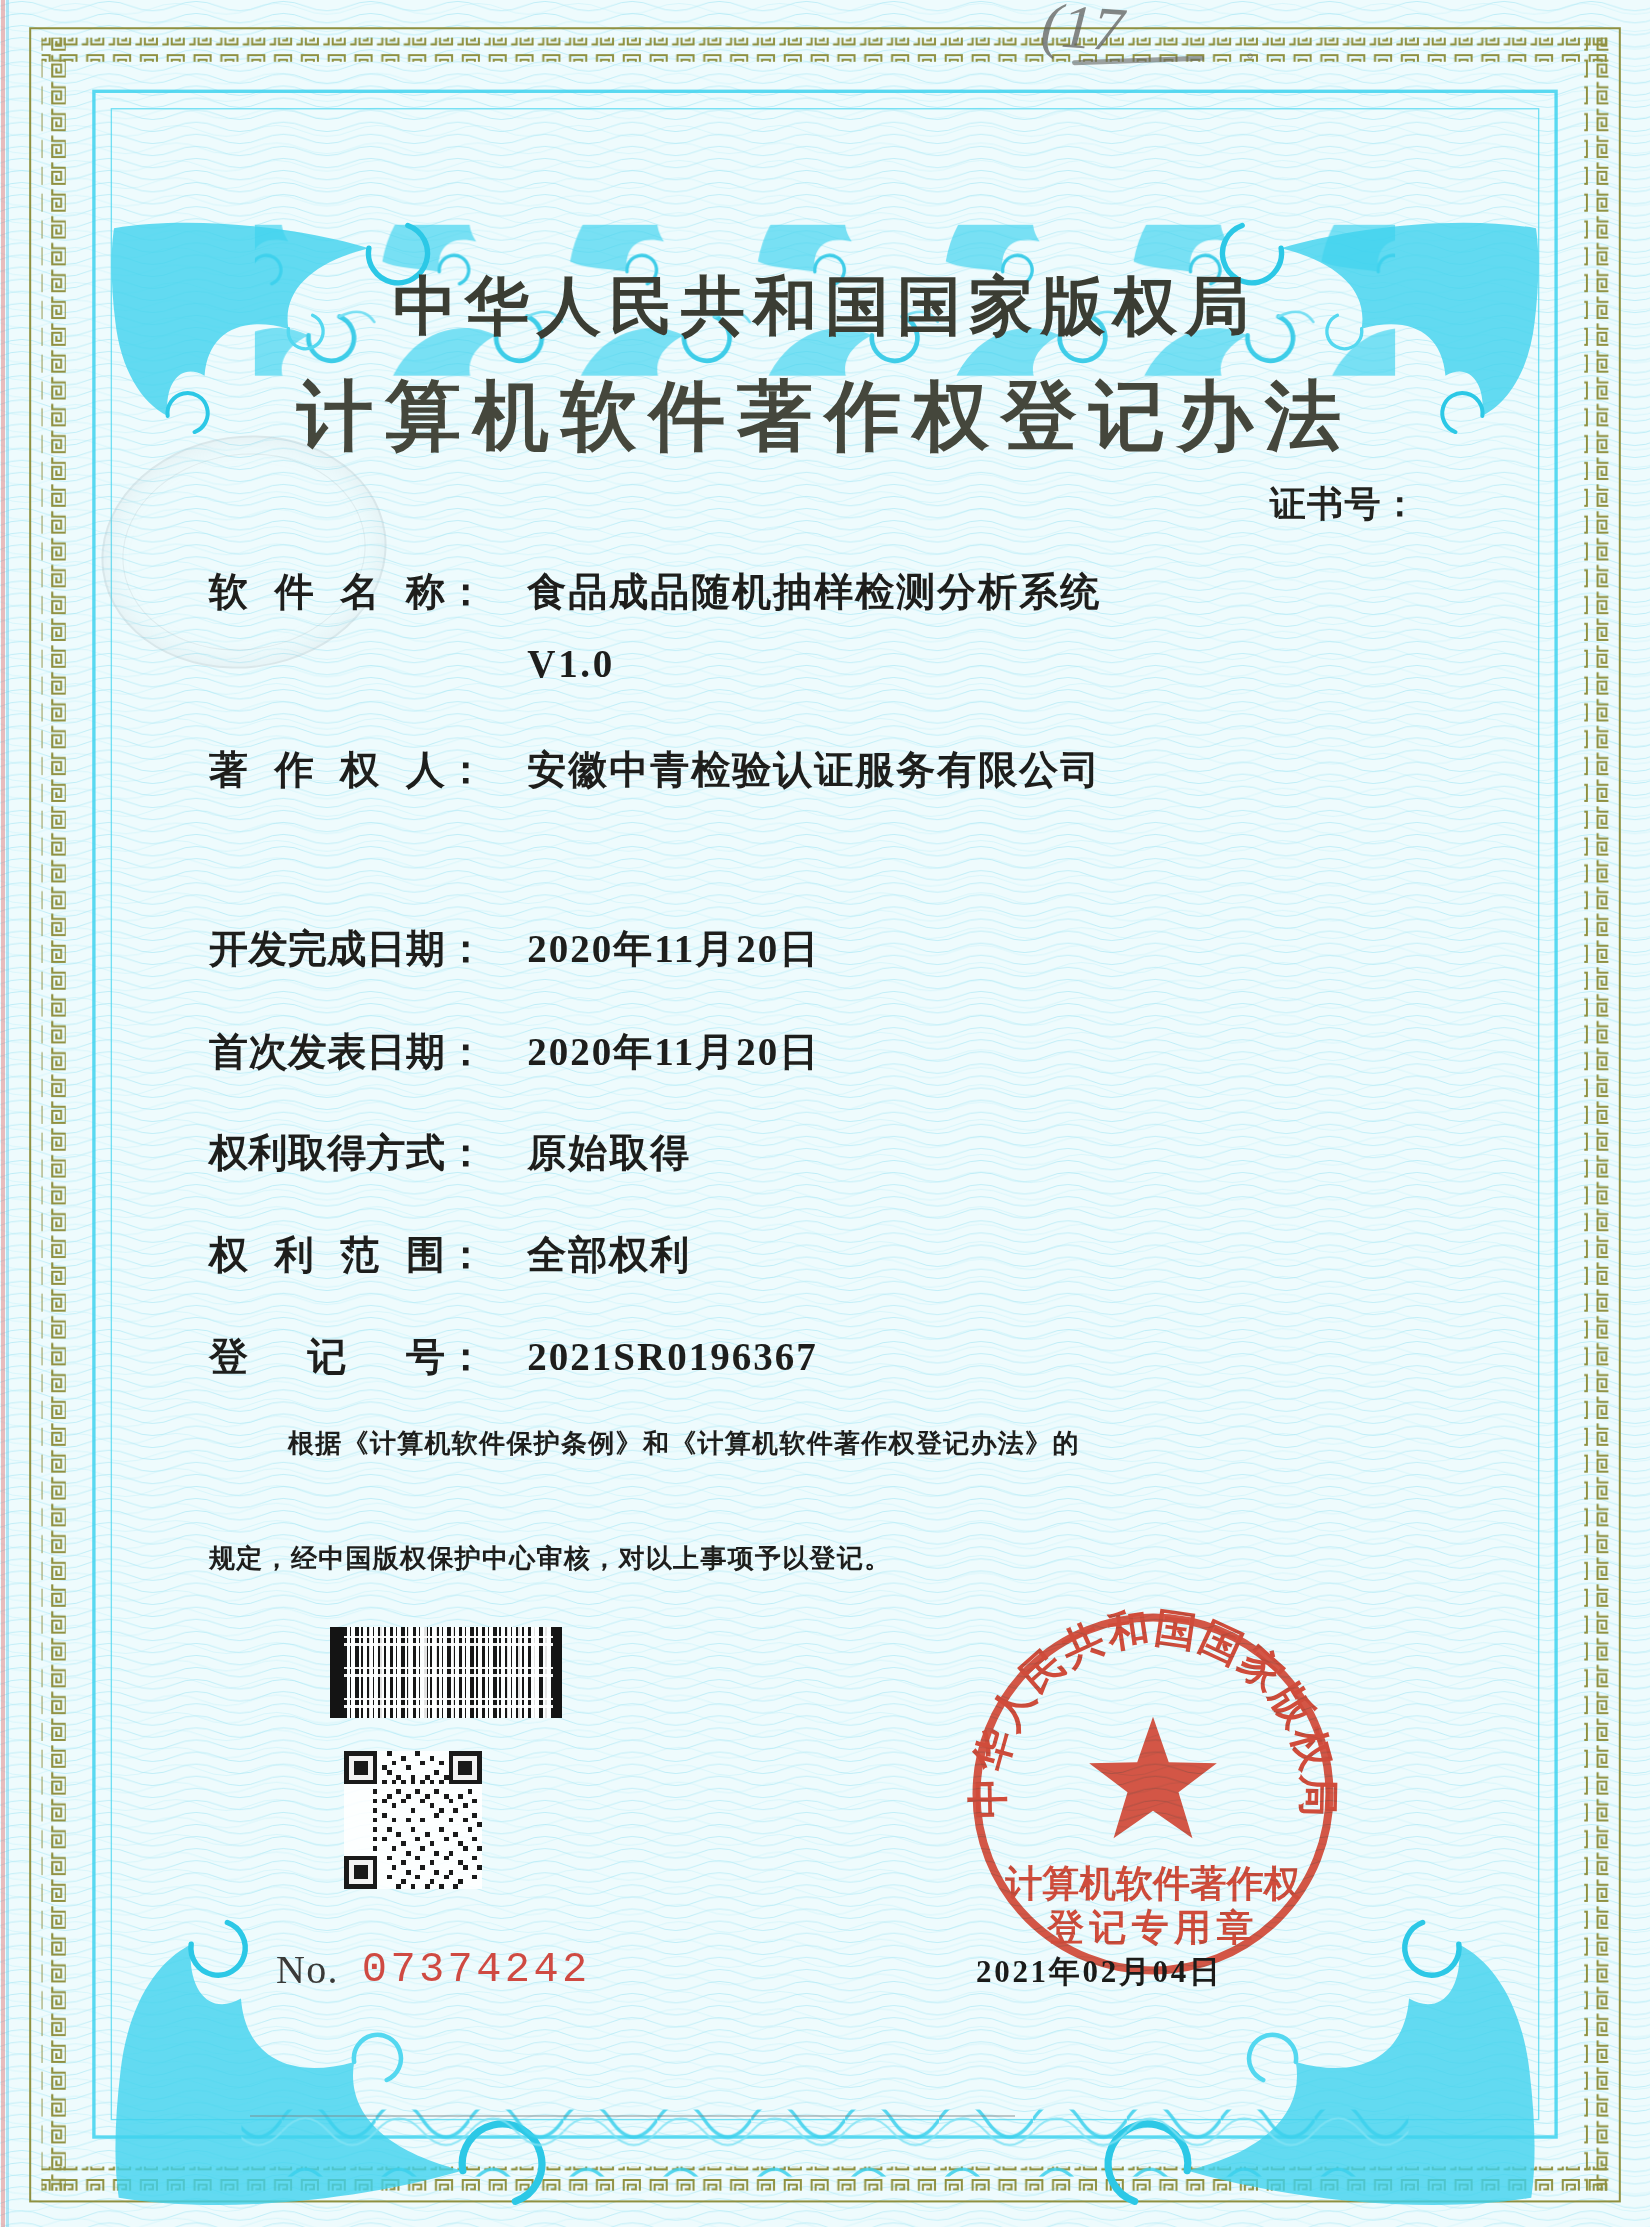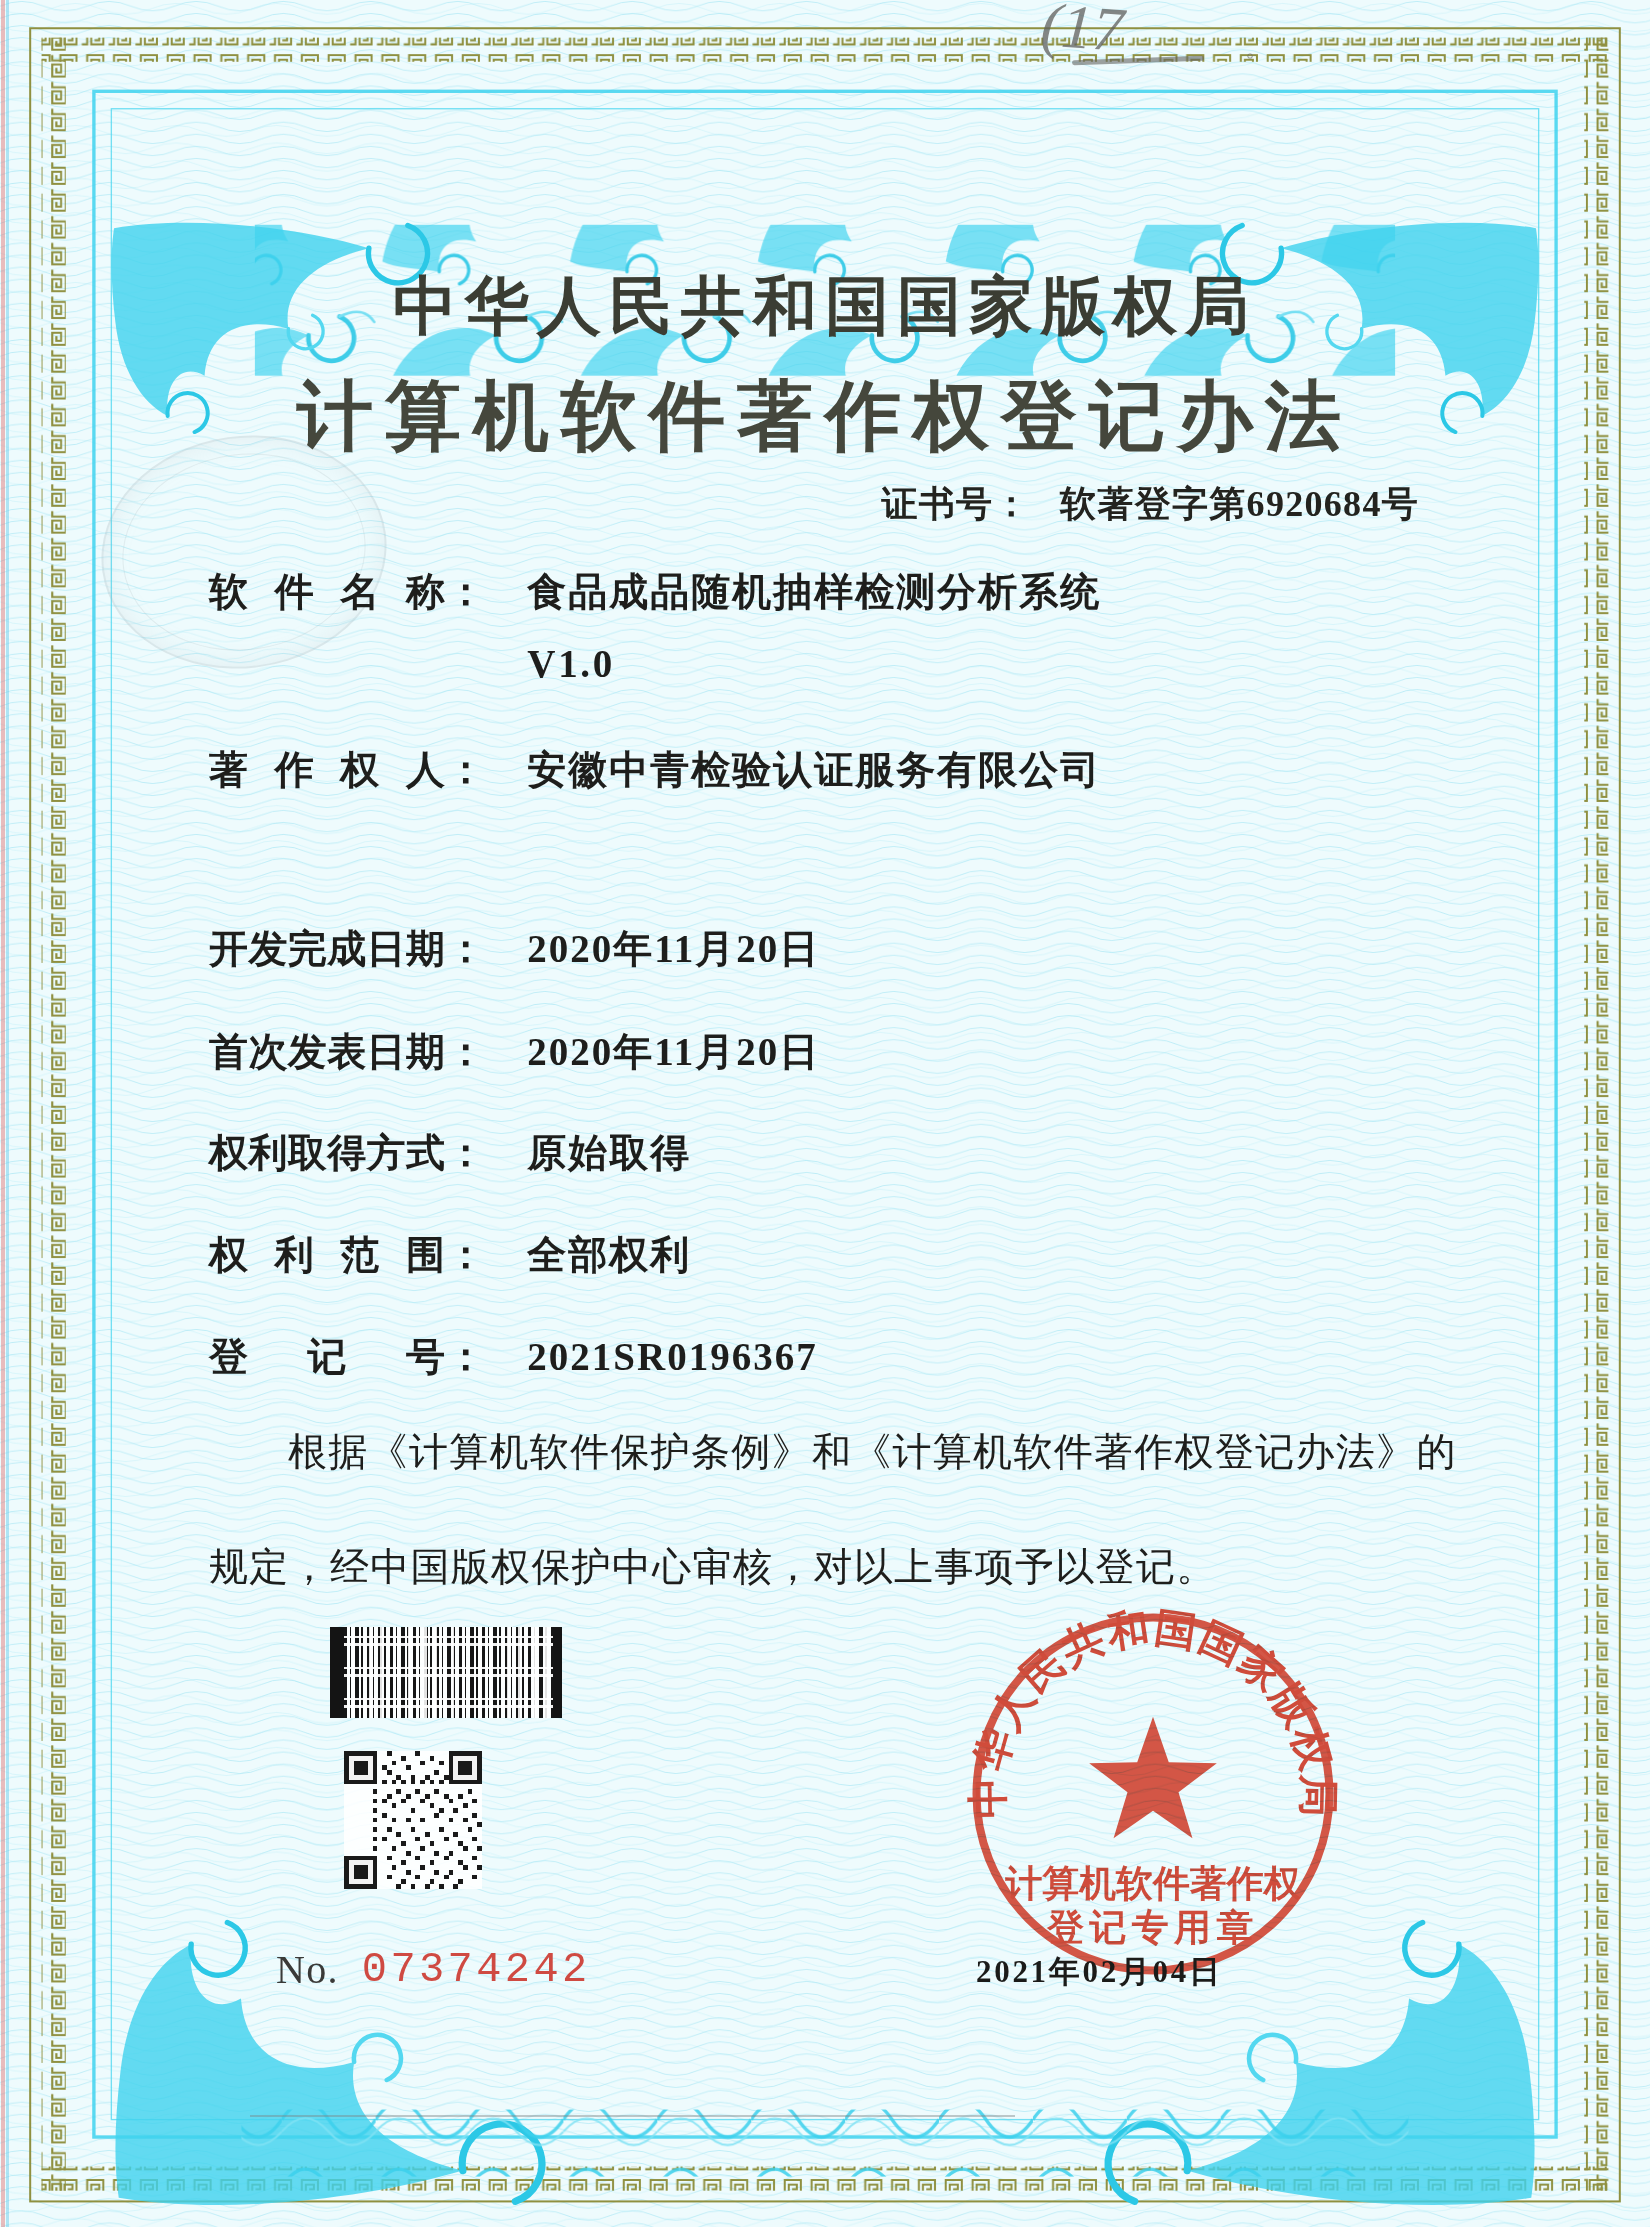--- a/index.html
+++ b/index.html
@@ -21,21 +21,21 @@
   .title2{position:absolute;left:0;top:366px;width:100%;text-align:center;font-size:76px;font-weight:700;
           letter-spacing:12px;color:#45473c;z-index:2;}
   .certno{position:absolute;right:231px;top:480px;display:flex;gap:29.5px;font-size:36px;font-weight:700;
           color:#23231f;z-index:2;letter-spacing:1.3px;}
   .row{position:absolute;left:209px;display:flex;align-items:flex-start;font-size:39px;font-weight:700;
        color:#1e1e1c;z-index:2;line-height:1.18;}
   .flabel{display:inline-block;width:236px;text-align:justify;text-align-last:justify;}
   .fcolon{margin-left:1.3px;}
   .fvalue{margin-left:42px;letter-spacing:2px;}
   .fvalue .v2{margin-top:26px;letter-spacing:2.7px;}
-  .para{position:absolute;left:209px;width:1255px;font-size:39px;font-weight:400;letter-spacing:1.3px;
+  .para{position:absolute;left:209px;width:1255px;font-size:26px;font-weight:700;letter-spacing:1.3px;
         color:#1e1e1c;z-index:2;line-height:1.25;}
   .para.indent{padding-left:79px;width:1175px;}
   
   .barcode{position:absolute;left:330px;top:1627px;width:209px;height:91px;z-index:2;
     background-color:rgba(255,255,255,.88);
     border-left:14.8px solid #141414;border-right:9.4px solid #141414;
     background-image:
       repeating-linear-gradient(0deg, transparent 0 10px, rgba(255,255,255,.93) 10px 12.7px, transparent 12.7px 18px, rgba(255,255,255,.93) 18px 20px, transparent 20px 31px),
       repeating-linear-gradient(90deg, transparent 0 8.7px, rgba(255,255,255,.88) 8.7px 10.7px, transparent 10.7px 25px, rgba(255,255,255,.88) 25px 27.5px),
       repeating-linear-gradient(90deg, #161616 0 3.4px, transparent 3.4px 6px, #161616 6px 7.4px, transparent 7.4px 11.4px, #161616 11.4px 14.8px, transparent 14.8px 17.4px, #161616 17.4px 19px, transparent 19px 23px);}
@@ -124,21 +124,20 @@
 
   <div class="emboss">
     <div class="emboss-inner"></div>
   </div>
 
   <div class="title1">中华人民共和国国家版权局</div>
   <div class="title2">计算机软件著作权登记办法</div>
 
   <div class="certno">
     <span>证书号：</span>
-    <span>软著登字第6920684号</span>
   </div>
 
   <div class="row" style="top:569px">
     <span class="flabel">软件名称</span>
     <span class="fcolon">：</span>
     <span class="fvalue">
       <div>食品成品随机抽样检测分析系统</div>
       <div class="v2">V1.0</div>
     </span>
   </div>

